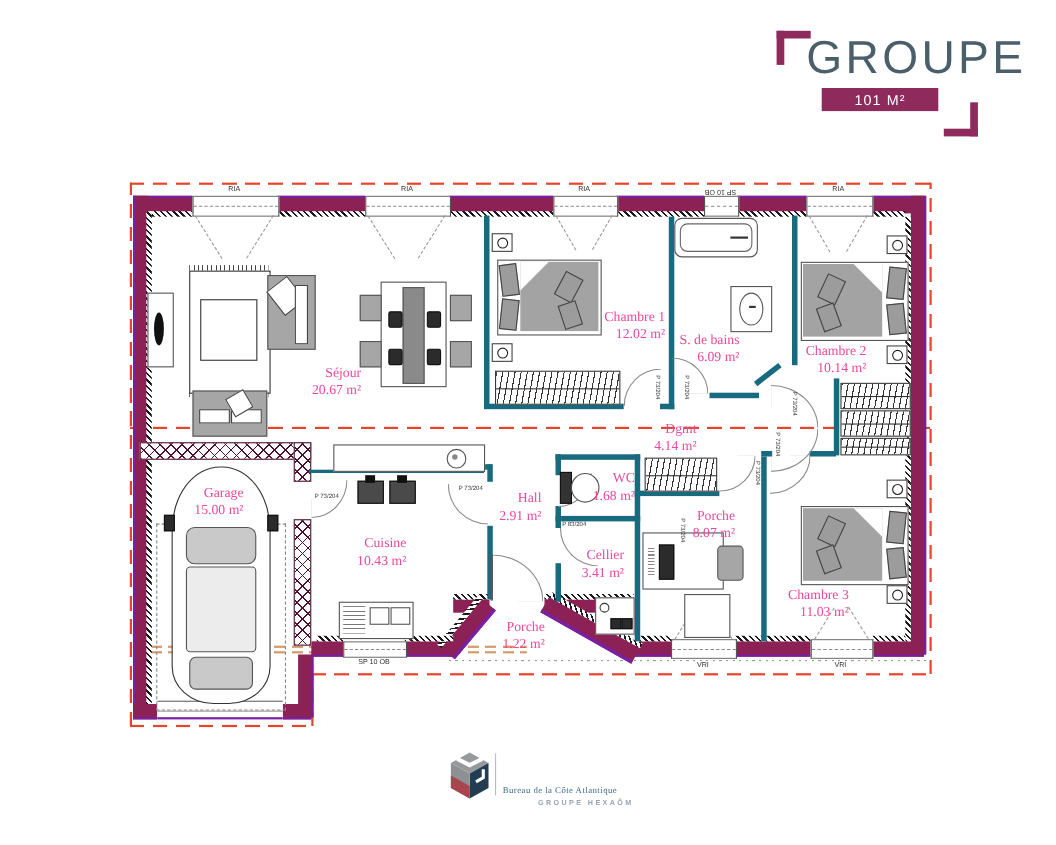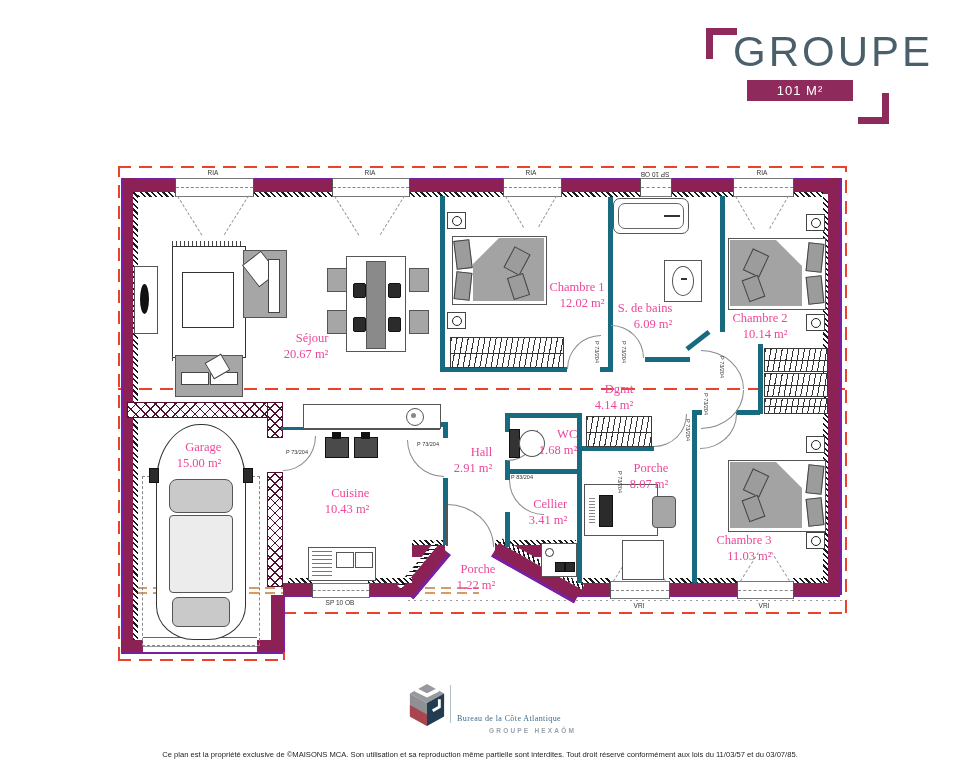--- a/index.html
+++ b/index.html
@@ -428,15 +428,14 @@
       <polygon points="38,12 38,36 20,46 20,22" fill="#223c52"></polygon>
       <polygon points="2,12 20,22 20,46 2,36" fill="#8e9093"></polygon>
       <polygon points="2,24 20,34 20,46 2,36" fill="#A8454F"></polygon>
       <polyline points="8,8 20,14 32,8" fill="none" stroke="#fff" stroke-width="4"></polyline>
       <polyline points="26,30 33,26 33,18" fill="none" stroke="#fff" stroke-width="3"></polyline>
     </svg>
   </div>
   <div class="abs" style="left:450px;top:685px;width:1px;height:38px;background:#b5bcc2;"></div>
   <div class="mcasub" style="left:457px;top:714px;">Bureau de la Côte Atlantique</div>
   <div class="mcagrp" style="left:489px;top:727px;">GROUPE HEXAÔM</div>
-  <div class="disc" style="top:750px;">Ce plan est la propriété exclusive de ©MAISONS MCA. Son utilisation et sa reproduction même partielle sont interdites. Tout droit réservé conformément aux lois du 11/03/57 et du 03/07/85.</div>
 
 </div>
 
 </body></html>

